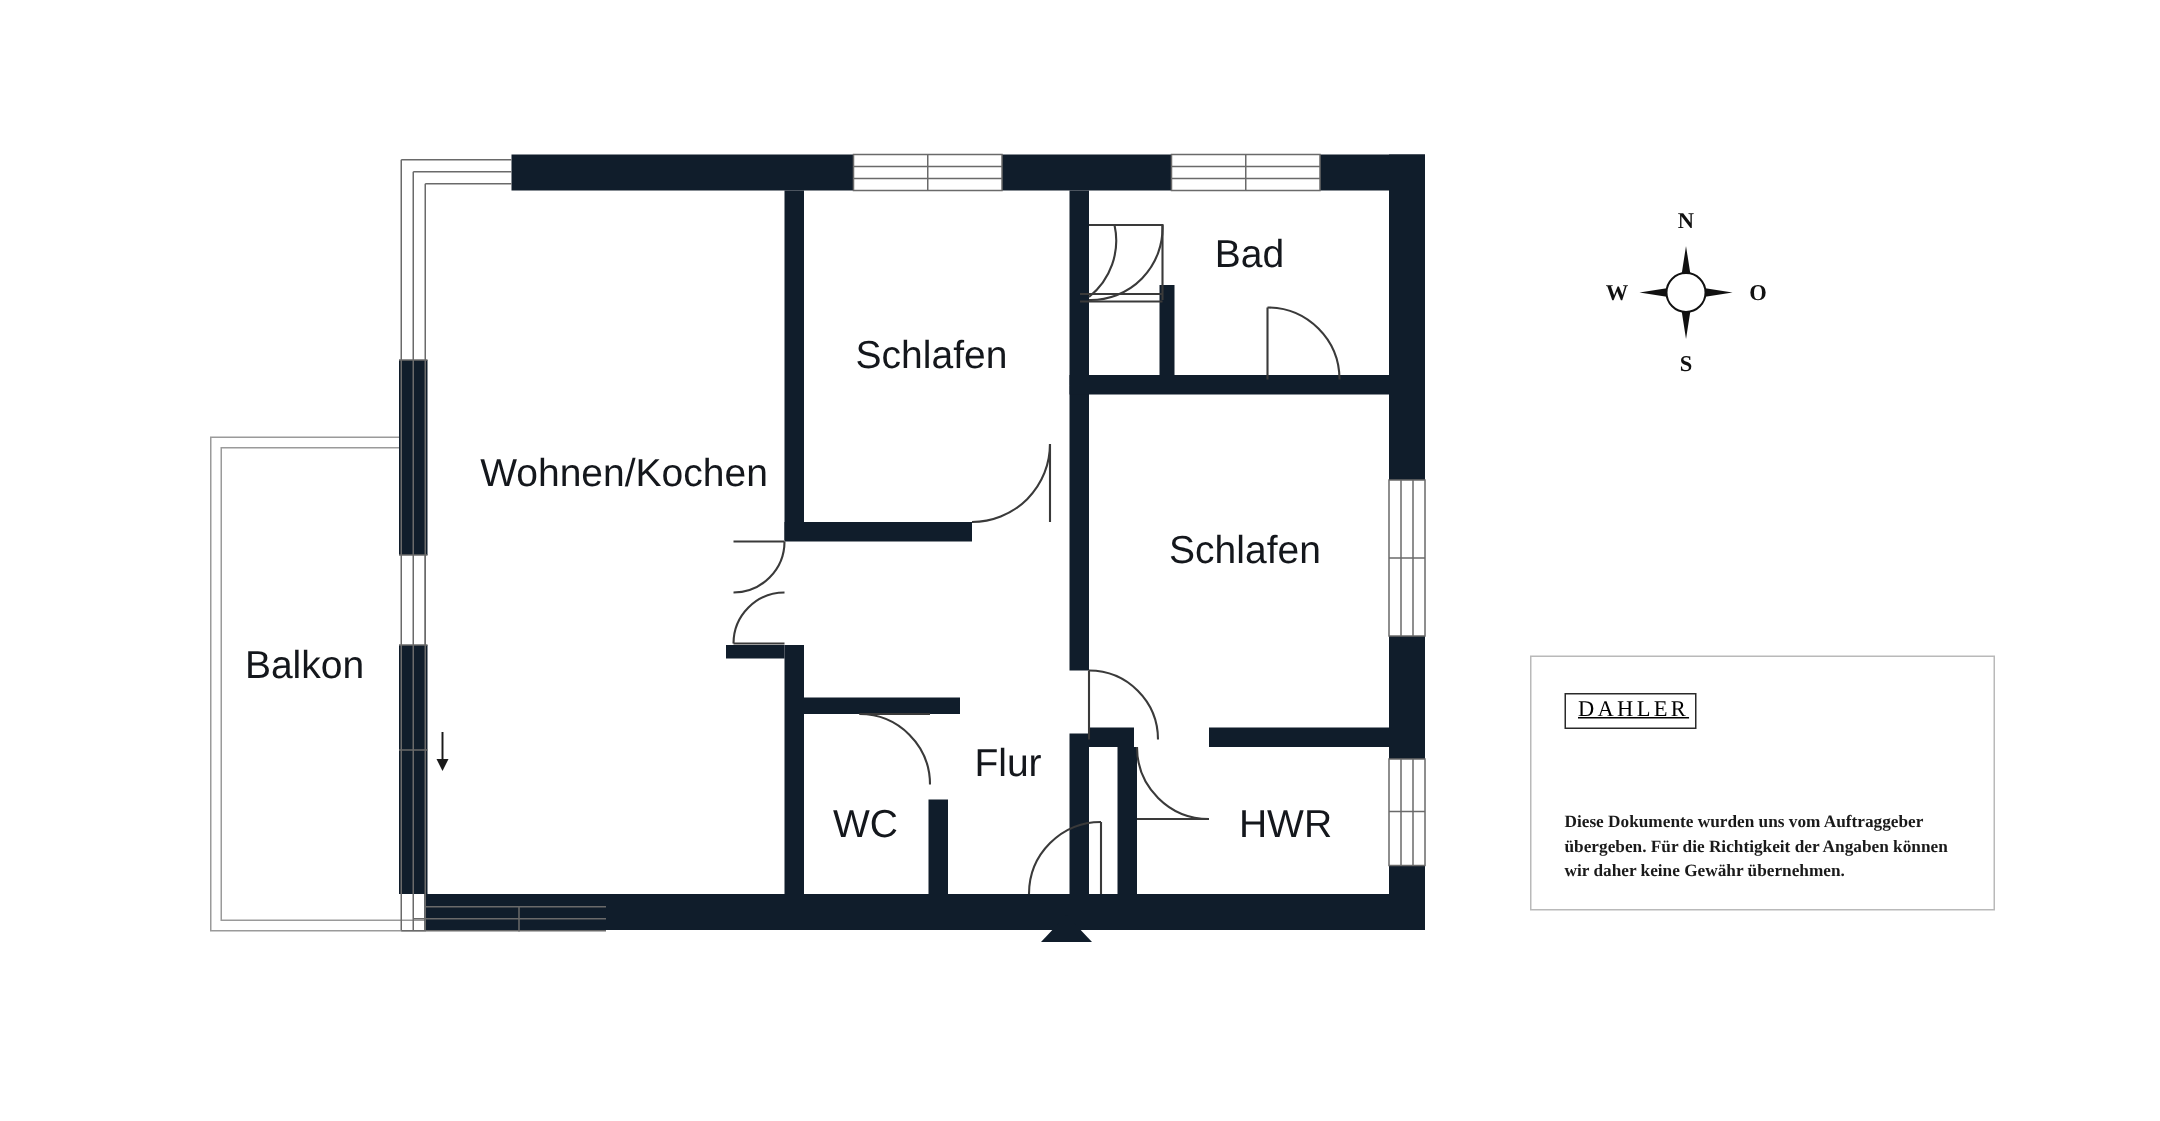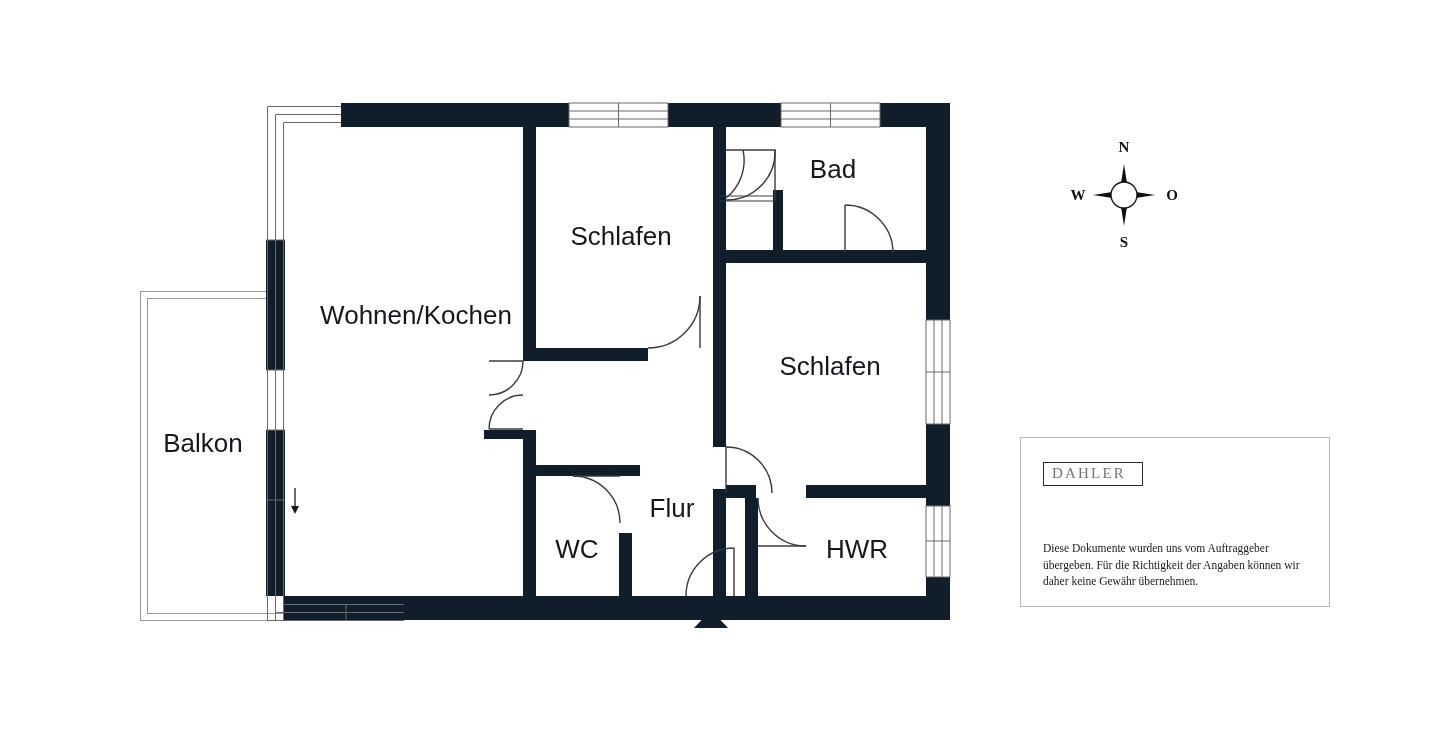--- a/index.html
+++ b/index.html
@@ -49,36 +49,38 @@
     height: 170px;
     border: 1px solid #b9b9b9;
     background: #ffffff;
     box-sizing: border-box;
   }
   #brand-logo-box {
     position: absolute;
     left: 22px;
     top: 24px;
     border: 1px solid #2a2a2a;
-    padding: 3px 16px 4px 8px;
+    padding: 3px 4px 4px 8px;
     font-family: "Liberation Serif", serif;
     font-size: 15px;
     letter-spacing: 2.2px;
-    color: #737373;
+    color: #000000;
     line-height: 1;
+    text-decoration: underline;
   }
   #disclaimer-text {
     position: absolute;
     left: 22px;
     top: 102px;
     width: 268px;
     font-family: "Liberation Serif", serif;
     font-size: 11.5px;
     line-height: 1.45;
     color: #1a1a1a;
+    font-weight: bold;
   }
 </style>
 </head>
 <body>
 
 <div id="stage">
 
   <svg id="floorplan-svg" viewBox="0 0 1440 747">
     <defs>
       <style>

